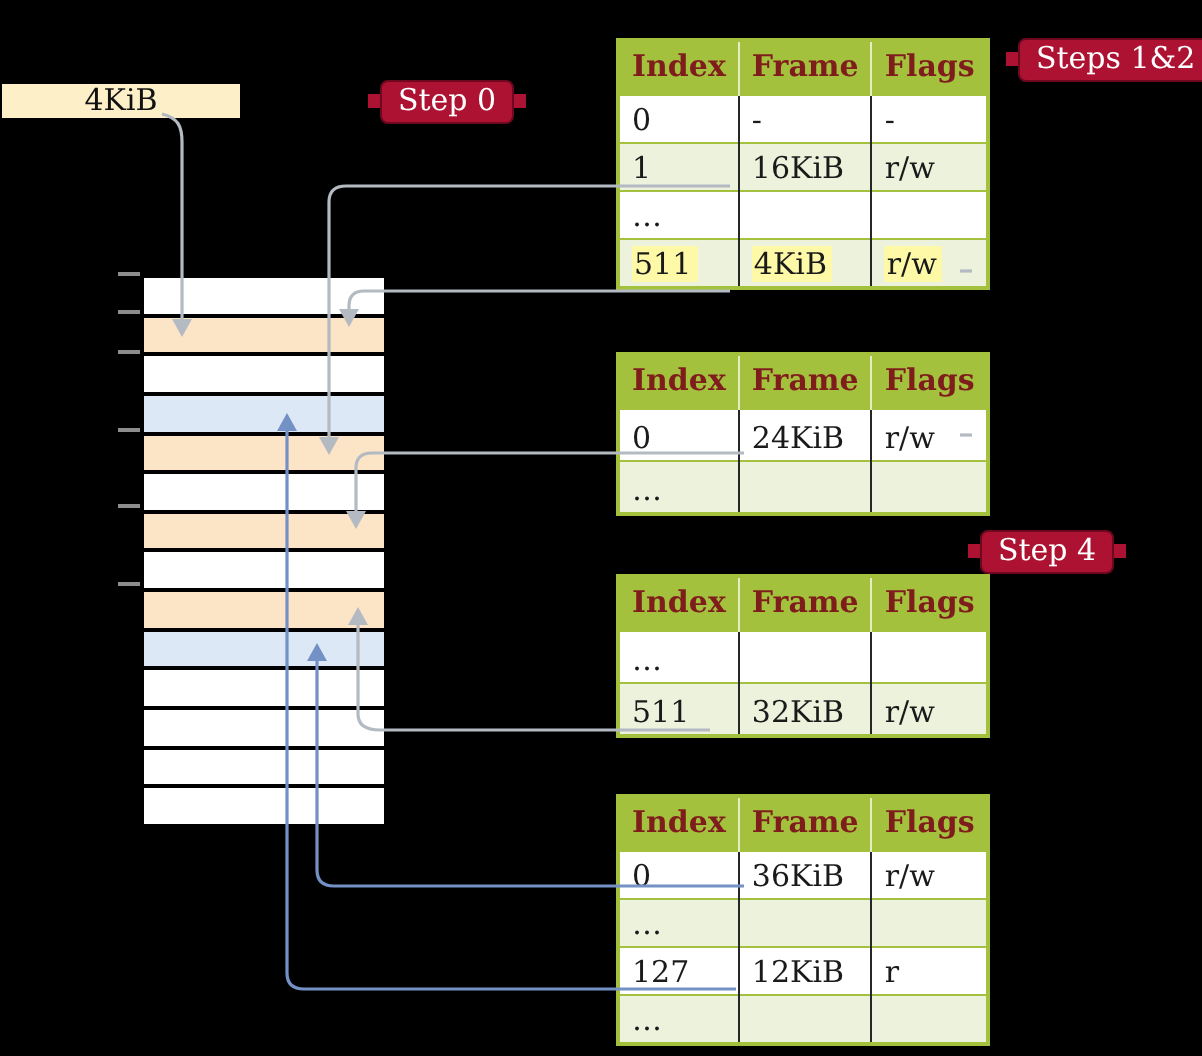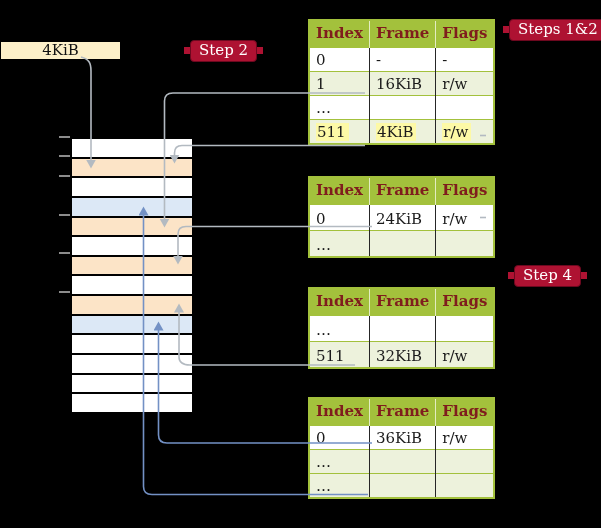--- a/index.html
+++ b/index.html
@@ -48,23 +48,23 @@
   
   #wires{position:absolute;left:0;top:0;z-index:6;pointer-events:none;}
 </style>
 </head>
 <body>
 
 <div id="canvas">
 
   <div class="label4k">4KiB</div>
 
-  <div class="badge" style="left:190px;top:40px;">Step 2</div>
+  <div class="badge" style="left:190px;top:40px;">Step 0</div>
   <div class="badge" style="left:509px;top:19px;">Steps 1&amp;2</div>
-  <div class="badge" style="left:514px;top:265px;">Step 4</div>
+  <div class="badge" style="left:490px;top:265px;">Step 4</div>
 
   <div class="memcol">
     <div class="mrow" data-fill="white"></div>
     <div class="mrow" data-fill="orange"></div>
     <div class="mrow" data-fill="white"></div>
     <div class="mrow" data-fill="blue"></div>
     <div class="mrow" data-fill="orange"></div>
     <div class="mrow" data-fill="white"></div>
     <div class="mrow" data-fill="orange"></div>
     <div class="mrow" data-fill="white"></div>
@@ -182,20 +182,25 @@
     </tr>
     <tr>
       <td>0</td>
       <td>36KiB</td>
       <td>r/w</td>
     </tr>
     <tr class="alt">
       <td>…</td>
       <td></td>
       <td></td>
+    </tr>
+    <tr>
+      <td>127</td>
+      <td>12KiB</td>
+      <td>r</td>
     </tr>
     <tr class="alt">
       <td>…</td>
       <td></td>
       <td></td>
     </tr>
   </tbody>
     </table>
 
   <svg id="wires" width="601" height="528" viewBox="0 0 601 528">

